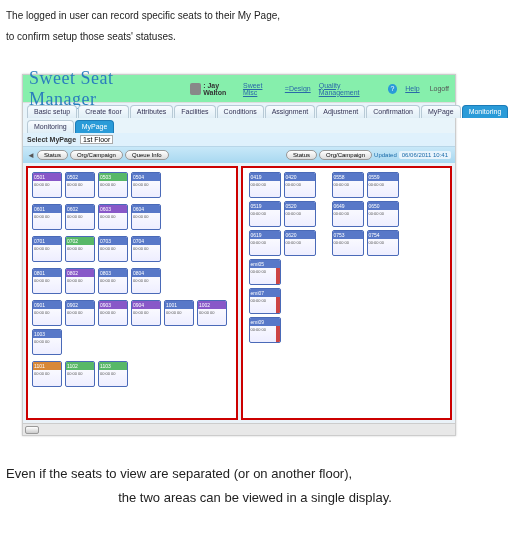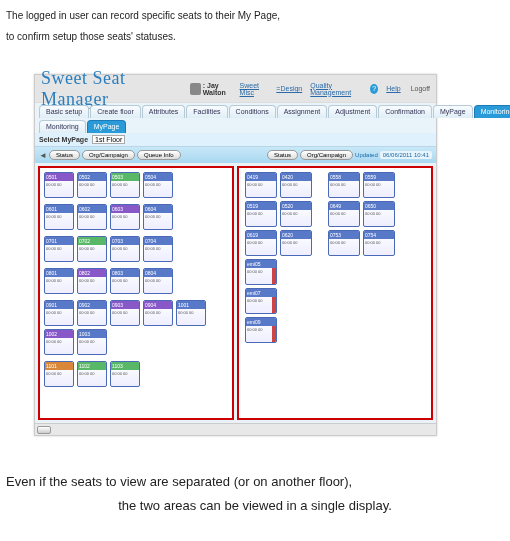--- a/index.html
+++ b/index.html
@@ -1,19 +1,19 @@
 <!DOCTYPE html>
 <html><head>
 <meta charset="utf-8">
 <style>
   * { box-sizing: border-box; margin: 0; padding: 0; }
   body { font-family: Arial, sans-serif; font-size: 11px; background: #fff; padding: 8px 6px; width: 510px; }
   .caption { font-size: 10px; color: #222; line-height: 1.5; margin-bottom: 6px; }
-  .caption2 { font-size: 13px; color: #222; line-height: 1.5; margin-top: 36px; }
-  .app-frame { margin-top: 30px; border: 1px solid #ccc; background: #e5e5e5; width: 403px; margin-left: 28px; box-shadow: 0 0 2px rgba(0,0,0,0.2); }
+  .caption2 { font-size: 13px; color: #222; line-height: 1.5; margin-top: 28px; }
+  .app-frame { margin-top: 30px; border: 1px solid #ccc; background: #86efac; width: 434px; margin-left: 16px; box-shadow: 0 0 2px rgba(0,0,0,0.2); }
   .header { display: flex; align-items: center; padding: 4px 6px; border-bottom: 1px solid #ddd; height: 28px; }
   .app-title { font-size: 18px; font-weight: 300; color: #2a7ebd; font-family: Georgia, serif; letter-spacing: 0.5px; }
   .user-icon { width: 12px; height: 12px; background: #888; margin-left: 8px; border-radius: 2px; display:inline-block; }
   .user-label { font-size: 7px; color: #333; font-weight: bold; margin-left: 2px; }
   .top-links { margin-left: auto; display: flex; gap: 8px; align-items: center; }
   .top-link { font-size: 7px; color: #2a6aa8; text-decoration: underline; cursor: pointer; }
   .help-badge { width: 10px; height: 10px; background: #2a9bd8; border-radius: 50%; color: #fff; font-size: 7px; display: inline-flex; align-items: center; justify-content: center; }
   .logoff { font-size: 7px; color: #555; margin-left: 2px; }
   .tabrow { display: flex; background: #e8f4fa; padding: 2px 4px 0; gap: 1px; height: 15px; }
   .tab { font-size: 7px; padding: 2px 6px; background: linear-gradient(#f8fcff,#e0eef6); border: 1px solid #b8cad6; border-bottom: none; border-radius: 4px 4px 0 0; color: #335; cursor: pointer; white-space: nowrap; }

